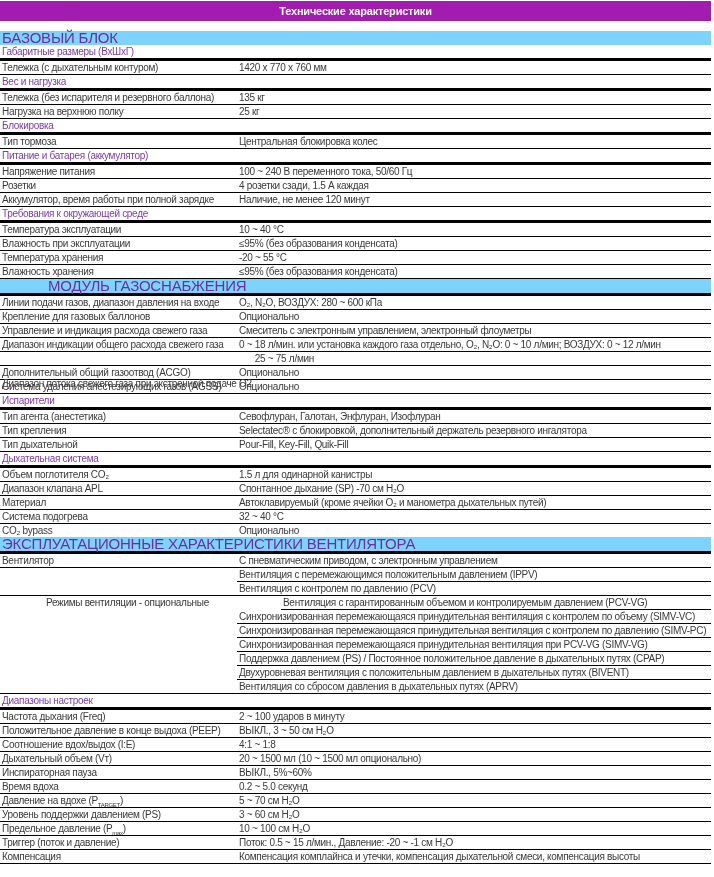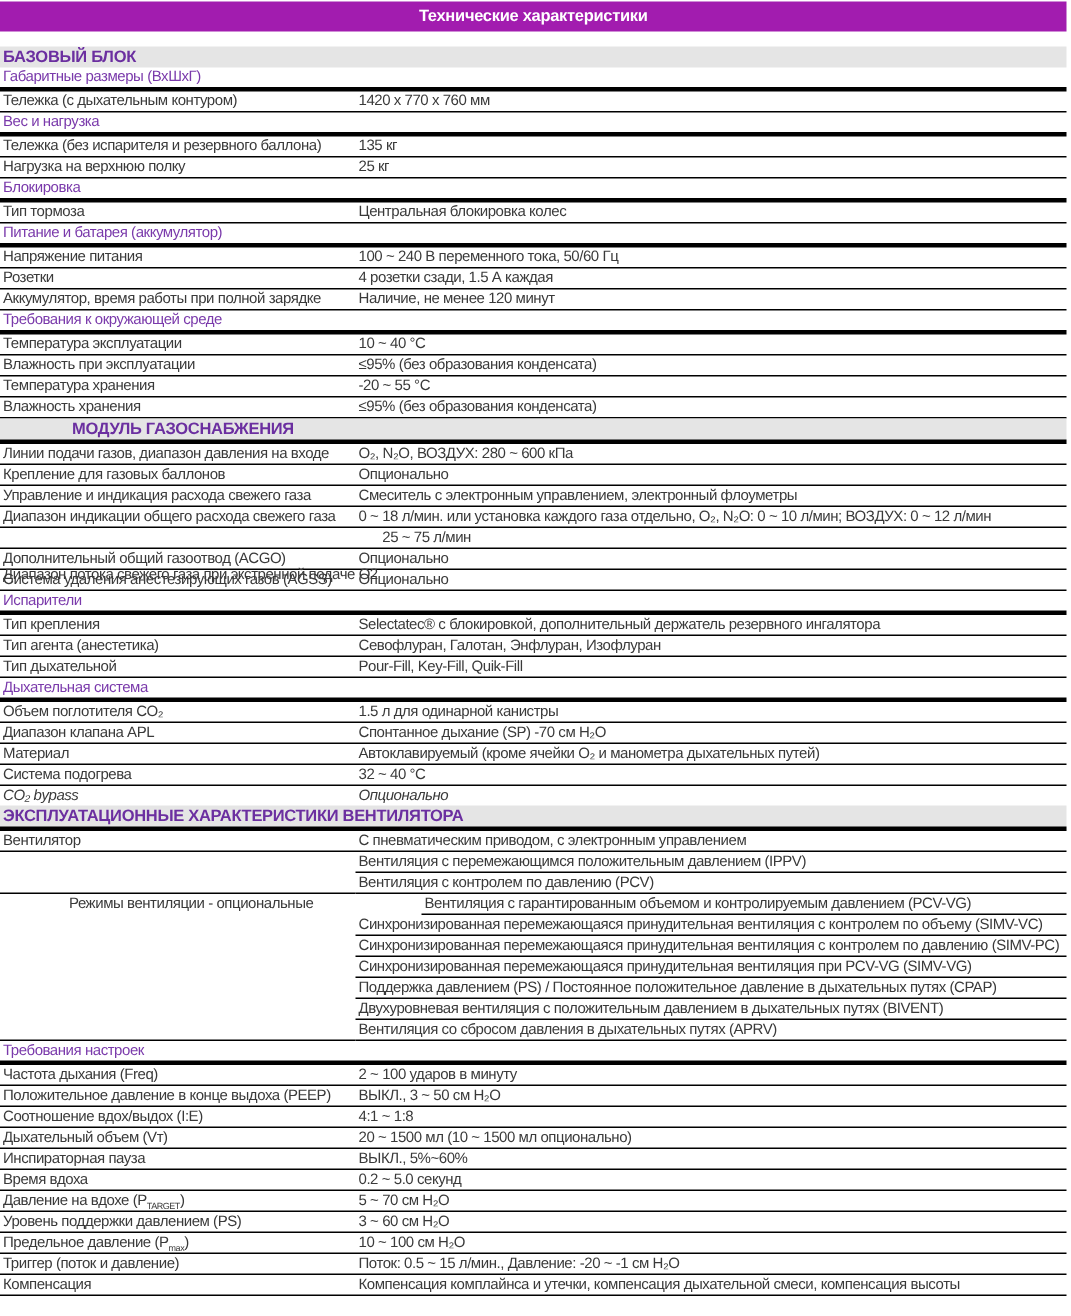--- a/index.html
+++ b/index.html
@@ -1,24 +1,24 @@
 <!DOCTYPE html>
 <html><head>
 <meta charset="utf-8">
 <style>
   html, body { margin:0; padding:0; background:#ffffff; }
   body { width:714px; height:877px; overflow:hidden; font-family:"Liberation Sans", sans-serif; font-size:10px; color:#3a3a3a; }
   .wrap { width:711px; }
   .titlebar { height:20px; background:#a21caf; margin-top:1px; }
   .titlebar span { display:block; color:#fff; font-weight:bold; font-size:11px; line-height:20px; text-align:center; letter-spacing:-0.2px; }
   .blank { height:10px; }
-  .section { height:14px; background:#e5e5e5; color:#6b2fa0; font-weight:bold; font-size:11px; line-height:14px; padding-left:2px; letter-spacing:-0.2px; }
+  .section { height:14px; background:#7dd3fc; color:#6b2fa0; font-weight:normal; font-size:15px; line-height:14px; padding-left:2px; letter-spacing:-0.2px; }
   .subsection { height:13px; color:#7a3aab; font-size:10px; line-height:13px; padding-left:2px; border-bottom:3px solid #000; letter-spacing:-0.3px; }
   .row { display:flex; height:13px; line-height:13px; border-bottom:1px solid #000; letter-spacing:-0.3px; }
-  .row.nob { border-bottom:none;font-style:italic; }
+  .row.nob { border-bottom:none; }
   .row .k { width:235px; padding-left:2px; white-space:nowrap; overflow:visible; }
   .row .v { flex:1; padding-left:2px; white-space:nowrap; }
 </style>
 </head>
 <body>
 
 <div class="wrap">
   <div class="titlebar">
     <span>Технические характеристики</span>
   </div>
@@ -98,26 +98,26 @@
       <div class="row">
         <div class="k">Дополнительный общий газоотвод (ACGO)</div>
         <div class="v">Опционально</div>
       </div>
       <div class="row">
         <div class="k">Система удаления анестезирующих газов (AGSS)</div>
         <div class="v">Опционально</div>
       </div>
       <div class="subsection">Испарители</div>
       <div class="row">
+        <div class="k">Тип агента (анестетика)</div>
+        <div class="v">Севофлуран, Галотан, Энфлуран, Изофлуран</div>
+      </div>
+      <div class="row">
         <div class="k">Тип крепления</div>
         <div class="v">Selectatec® с блокировкой, дополнительный держатель резервного ингалятора</div>
-      </div>
-      <div class="row">
-        <div class="k">Тип агента (анестетика)</div>
-        <div class="v">Севофлуран, Галотан, Энфлуран, Изофлуран</div>
       </div>
       <div class="row">
         <div class="k">Тип дыхательной</div>
         <div class="v">Pour-Fill, Key-Fill, Quik-Fill</div>
       </div>
       <div class="subsection">Дыхательная система</div>
       <div class="row">
         <div class="k">Объем поглотителя CO₂</div>
         <div class="v">1.5 л для одинарной канистры</div>
       </div>
@@ -171,21 +171,21 @@
         <div class="v" style="border-bottom: 1px solid rgb(0, 0, 0); height: 13px;">Поддержка давлением (PS) / Постоянное положительное давление в дыхательных путях (CPAP)</div>
       </div>
       <div class="row" style="border-bottom: none; height: 14px;">
         <div class="k" style="height: 13px;"></div>
         <div class="v" style="border-bottom: 1px solid rgb(0, 0, 0); height: 13px;">Двухуровневая вентиляция с положительным давлением в дыхательных путях (BIVENT)</div>
       </div>
       <div class="row" style="border-bottom: none; height: 14px;">
         <div class="k" style="border-bottom: 1px solid rgb(0, 0, 0); height: 13px;"></div>
         <div class="v" style="border-bottom: 1px solid rgb(0, 0, 0); height: 13px;">Вентиляция со сбросом давления в дыхательных путях (APRV)</div>
       </div>
-      <div class="subsection">Требования настроек</div>
+      <div class="subsection">Диапазоны настроек</div>
       <div class="row">
         <div class="k">Частота дыхания (Freq)</div>
         <div class="v">2 ~ 100 ударов в минуту</div>
       </div>
       <div class="row">
         <div class="k">Положительное давление в конце выдоха (PEEP)</div>
         <div class="v">ВЫКЛ., 3 ~ 50 см H₂O</div>
       </div>
       <div class="row">
         <div class="k">Соотношение вдох/выдох (I:E)</div>

